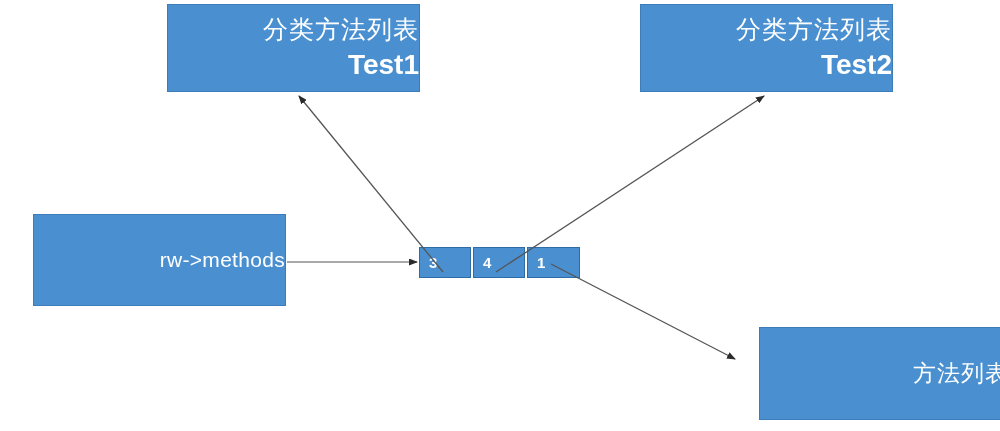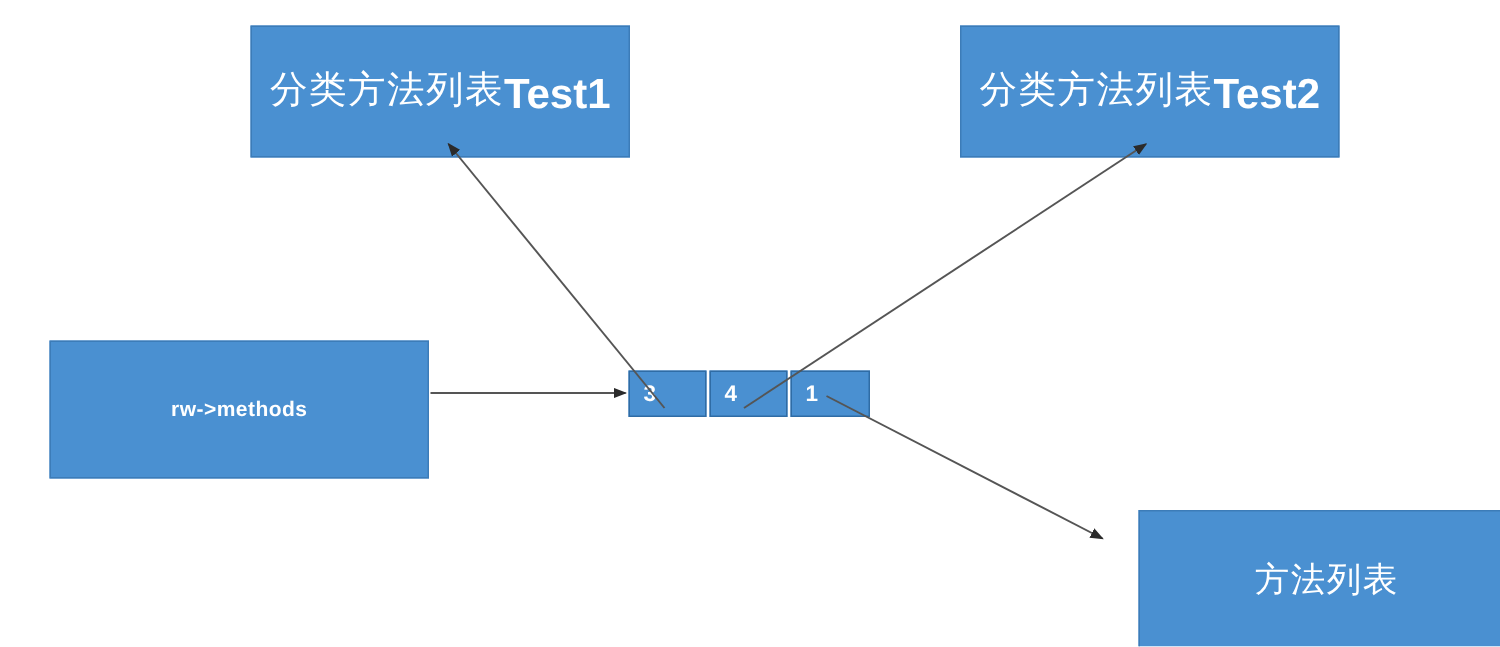--- a/index.html
+++ b/index.html
@@ -14,27 +14,26 @@
     background: #ffffff;
     font-family: "Liberation Sans", "DejaVu Sans", sans-serif;
     overflow: hidden;
   }
   .box {
     position: absolute;
     background: #4a90d1;
     border: 1px solid #3c7cb8;
     box-sizing: border-box;
     display: flex;
-    flex-direction: row;
-    align-items: center;
+    flex-direction: column;
+    align-items: flex-end;
     justify-content: center;
     color: #ffffff;
     text-align: center;
     line-height: 1.25;
-    margin-top: 13px;
   }
   .cn-title {
     font-size: 25px;
     font-weight: 400;
     letter-spacing: 1px;
   }
   .cn-title-sm {
     font-size: 23px;
     font-weight: 400;
     letter-spacing: 1px;
@@ -44,22 +43,22 @@
     font-weight: bold;
     margin-top: 2px;
   }
   .cn-sub {
     font-size: 14px;
     font-weight: bold;
     margin-top: 4px;
     letter-spacing: 0.5px;
   }
   .mono-label {
-    font-size: 14px;
-    font-weight: bold;
+    font-size: 21px;
+    font-weight: normal;
     letter-spacing: 0.3px;
   }
 
   
   #cells {
     position: absolute;
     left: 419px;
     top: 247px;
     height: 31px;
     display: flex;

